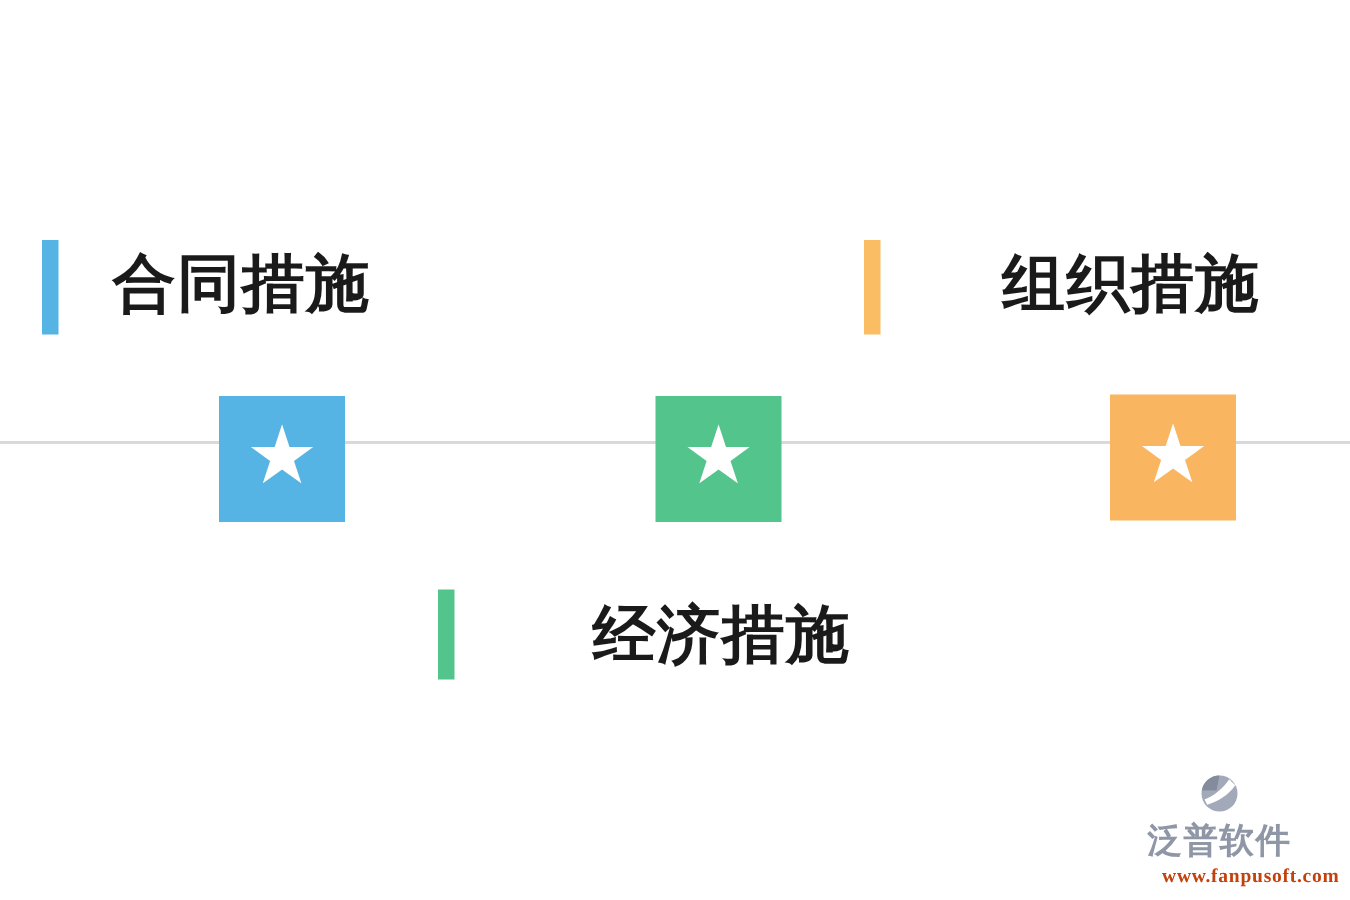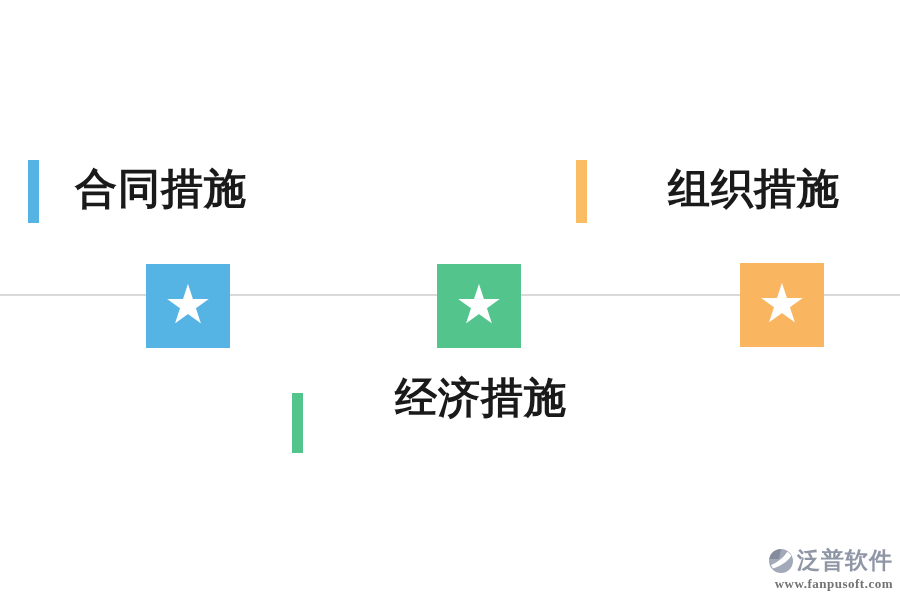--- a/index.html
+++ b/index.html
@@ -41,21 +41,21 @@
     position: absolute;
     font-size: 42px;
     font-weight: 700;
     color: #1a1a1a;
     line-height: 1.1;
     letter-spacing: 1px;
     white-space: nowrap;
   }
   .title-1 { left: 75px;  top: 166px; }
   .title-2 { left: 668px; top: 166px; }
-  .title-3 { left: 395px; top: 375px; }
+  .title-3 { left: 395px; top: 400px; }
 
   
   .node {
     position: absolute;
     width: 84px;
     height: 84px;
     display: flex;
     align-items: center;
     justify-content: center;
   }
@@ -75,20 +75,21 @@
     right: 7px;
     bottom: 8px;
     width: 160px;
     text-align: right;
   }
   .wm-top {
     display: flex;
     align-items: center;
     justify-content: flex-end;
     gap: 3px;
+    flex-direction: column;
   }
   .wm-logo { width: 26px; height: 26px; flex: 0 0 auto; }
   .wm-brand {
     font-size: 23px;
     font-weight: 700;
     letter-spacing: 1px;
     white-space: nowrap;
   }
   .wm-url {
     font-family: "Liberation Serif", "DejaVu Serif", serif;
@@ -127,16 +128,16 @@
 
   <div class="watermark">
     <div class="wm-top">
       <svg class="wm-logo" viewBox="0 0 26 26">
         <circle cx="13" cy="13" r="12" fill="#a2a9b8"></circle>
         <path d="M13 1 A12 12 0 0 0 1.2 11 L11 11 Z" fill="#848b9c"></path>
         <path d="M3 17 C9 15 16 9 19.5 3.5 L23.5 7.5 C18.5 15 11 18.5 4.8 20.5 Z" fill="#ffffff"></path>
       </svg>
       <span class="wm-brand" style="color: rgb(143, 150, 166);">泛普软件</span>
     </div>
-    <div class="wm-url" style="color: #737373;">www.fanpusoft.com</div>
+    <div class="wm-url" style="color: #c2410c;">www.fanpusoft.com</div>
   </div>
 
 </div>
 
 </body></html>

